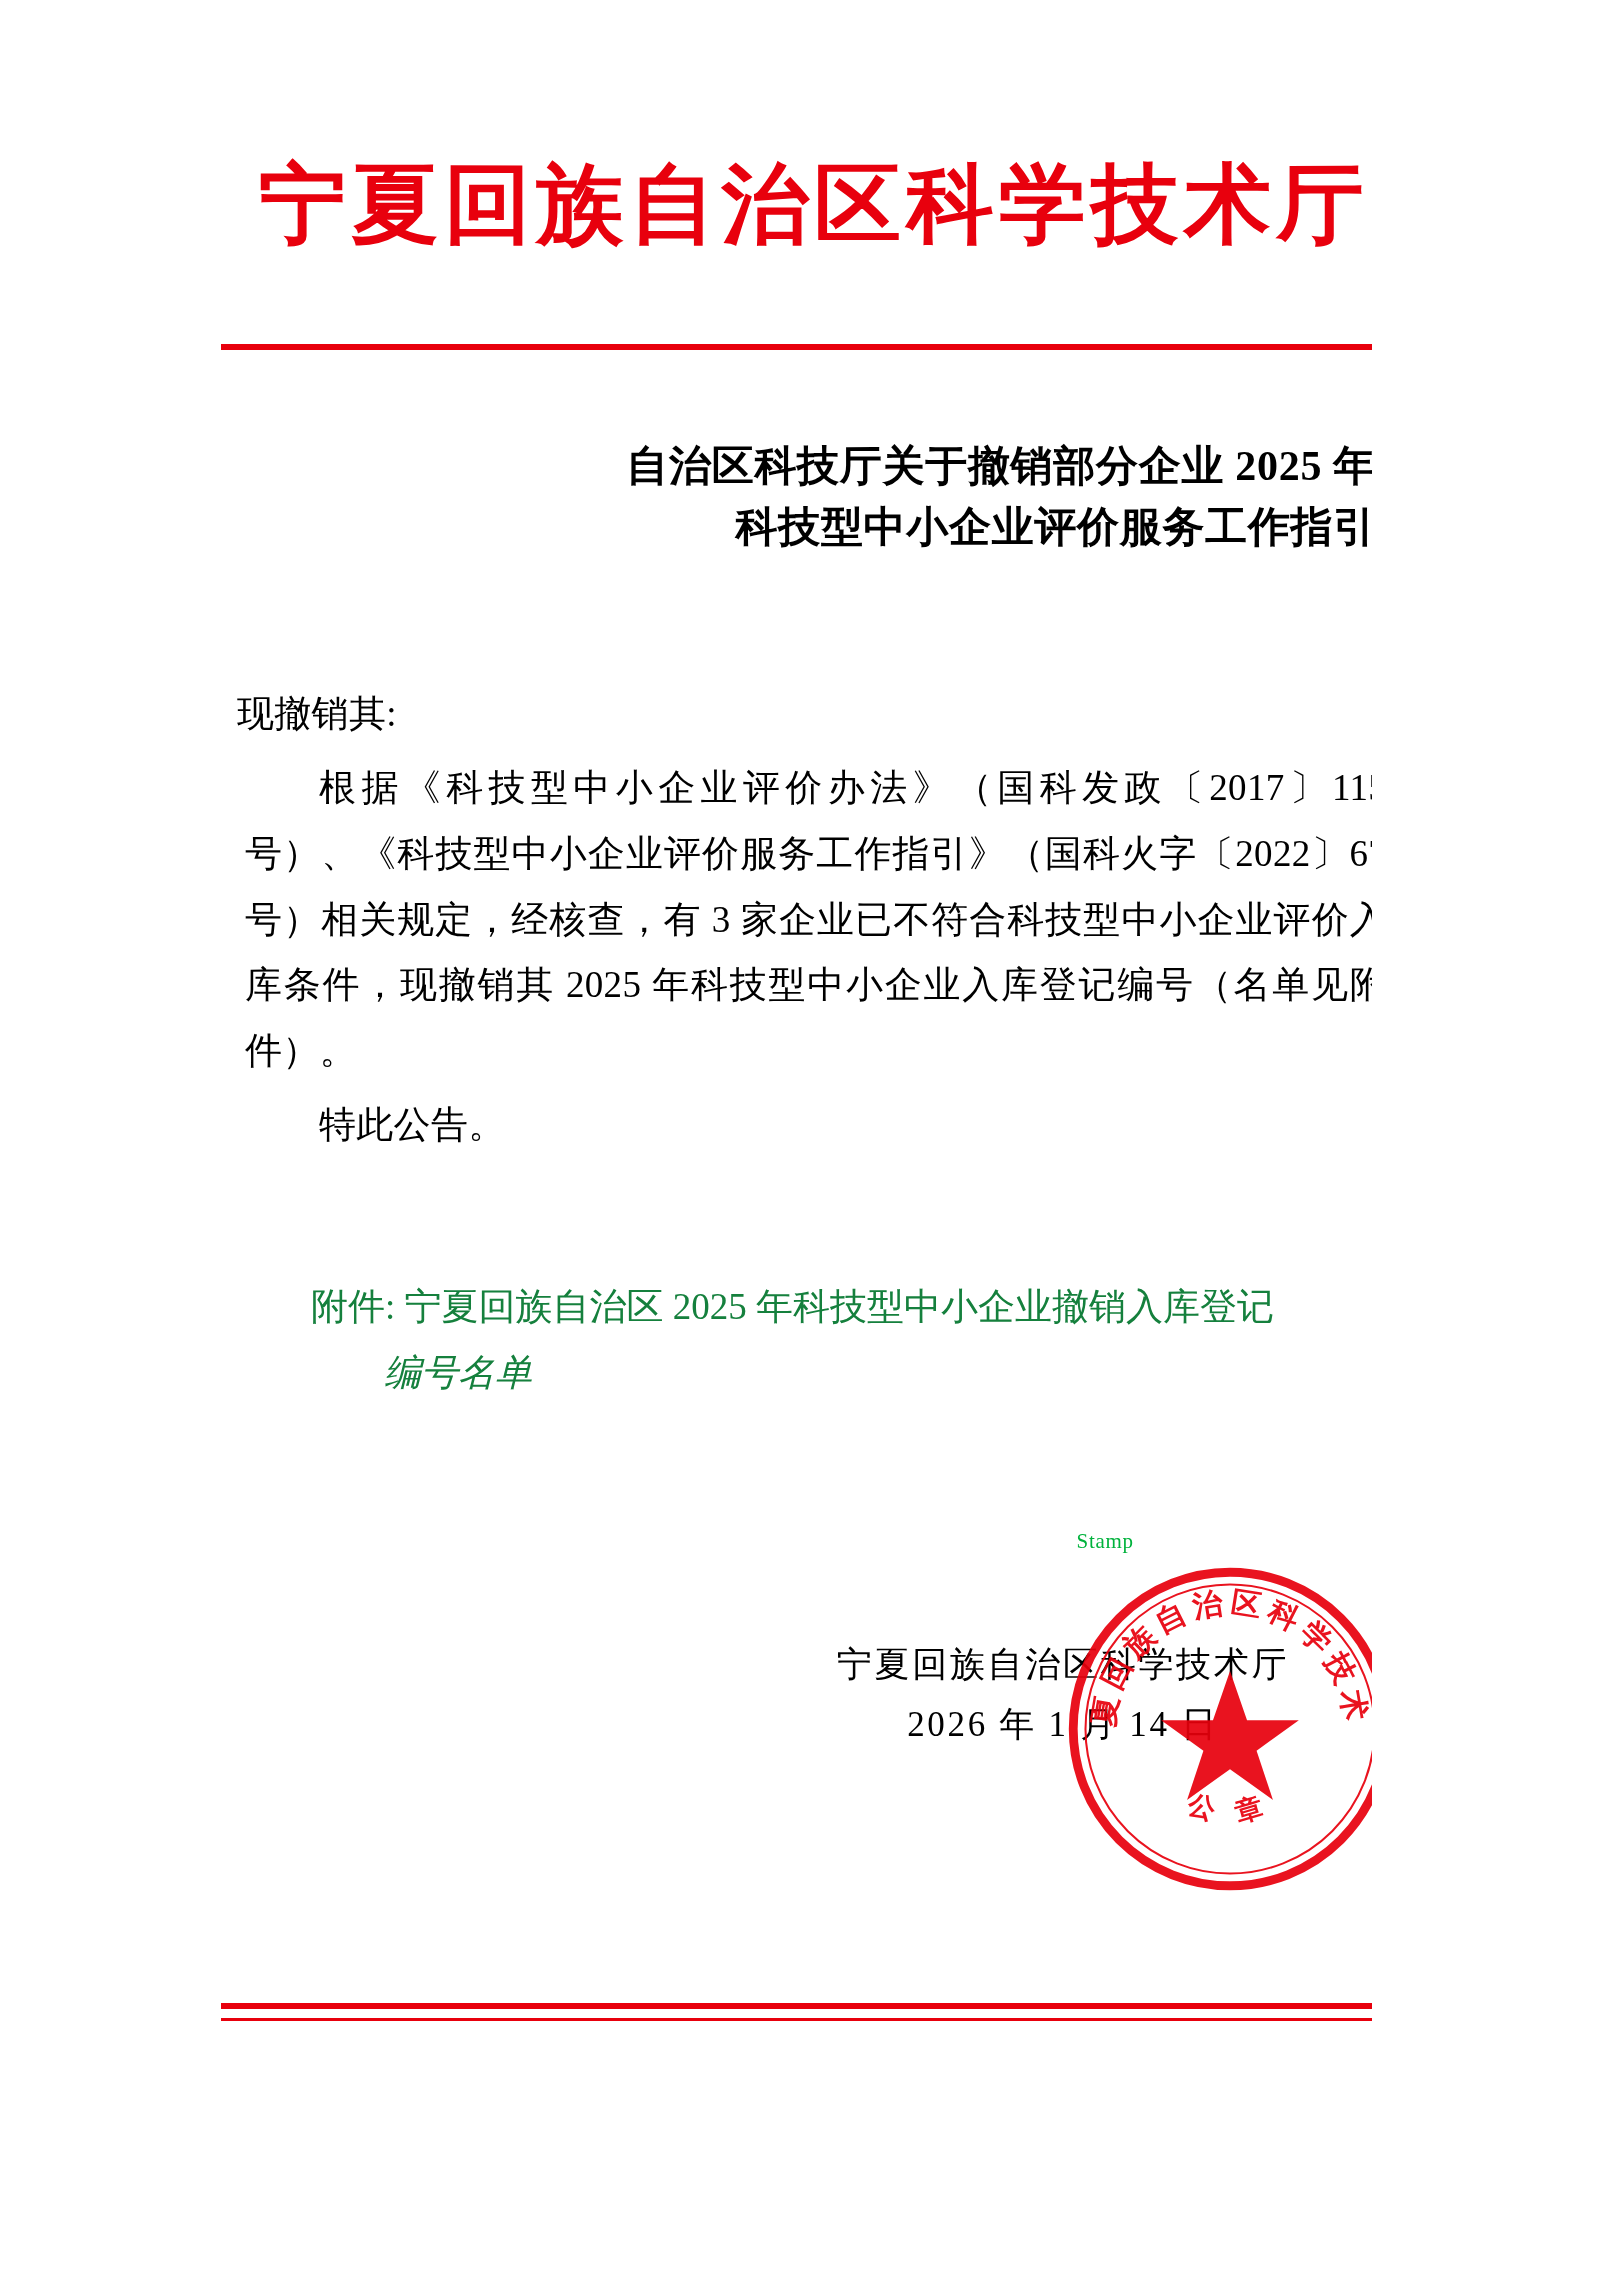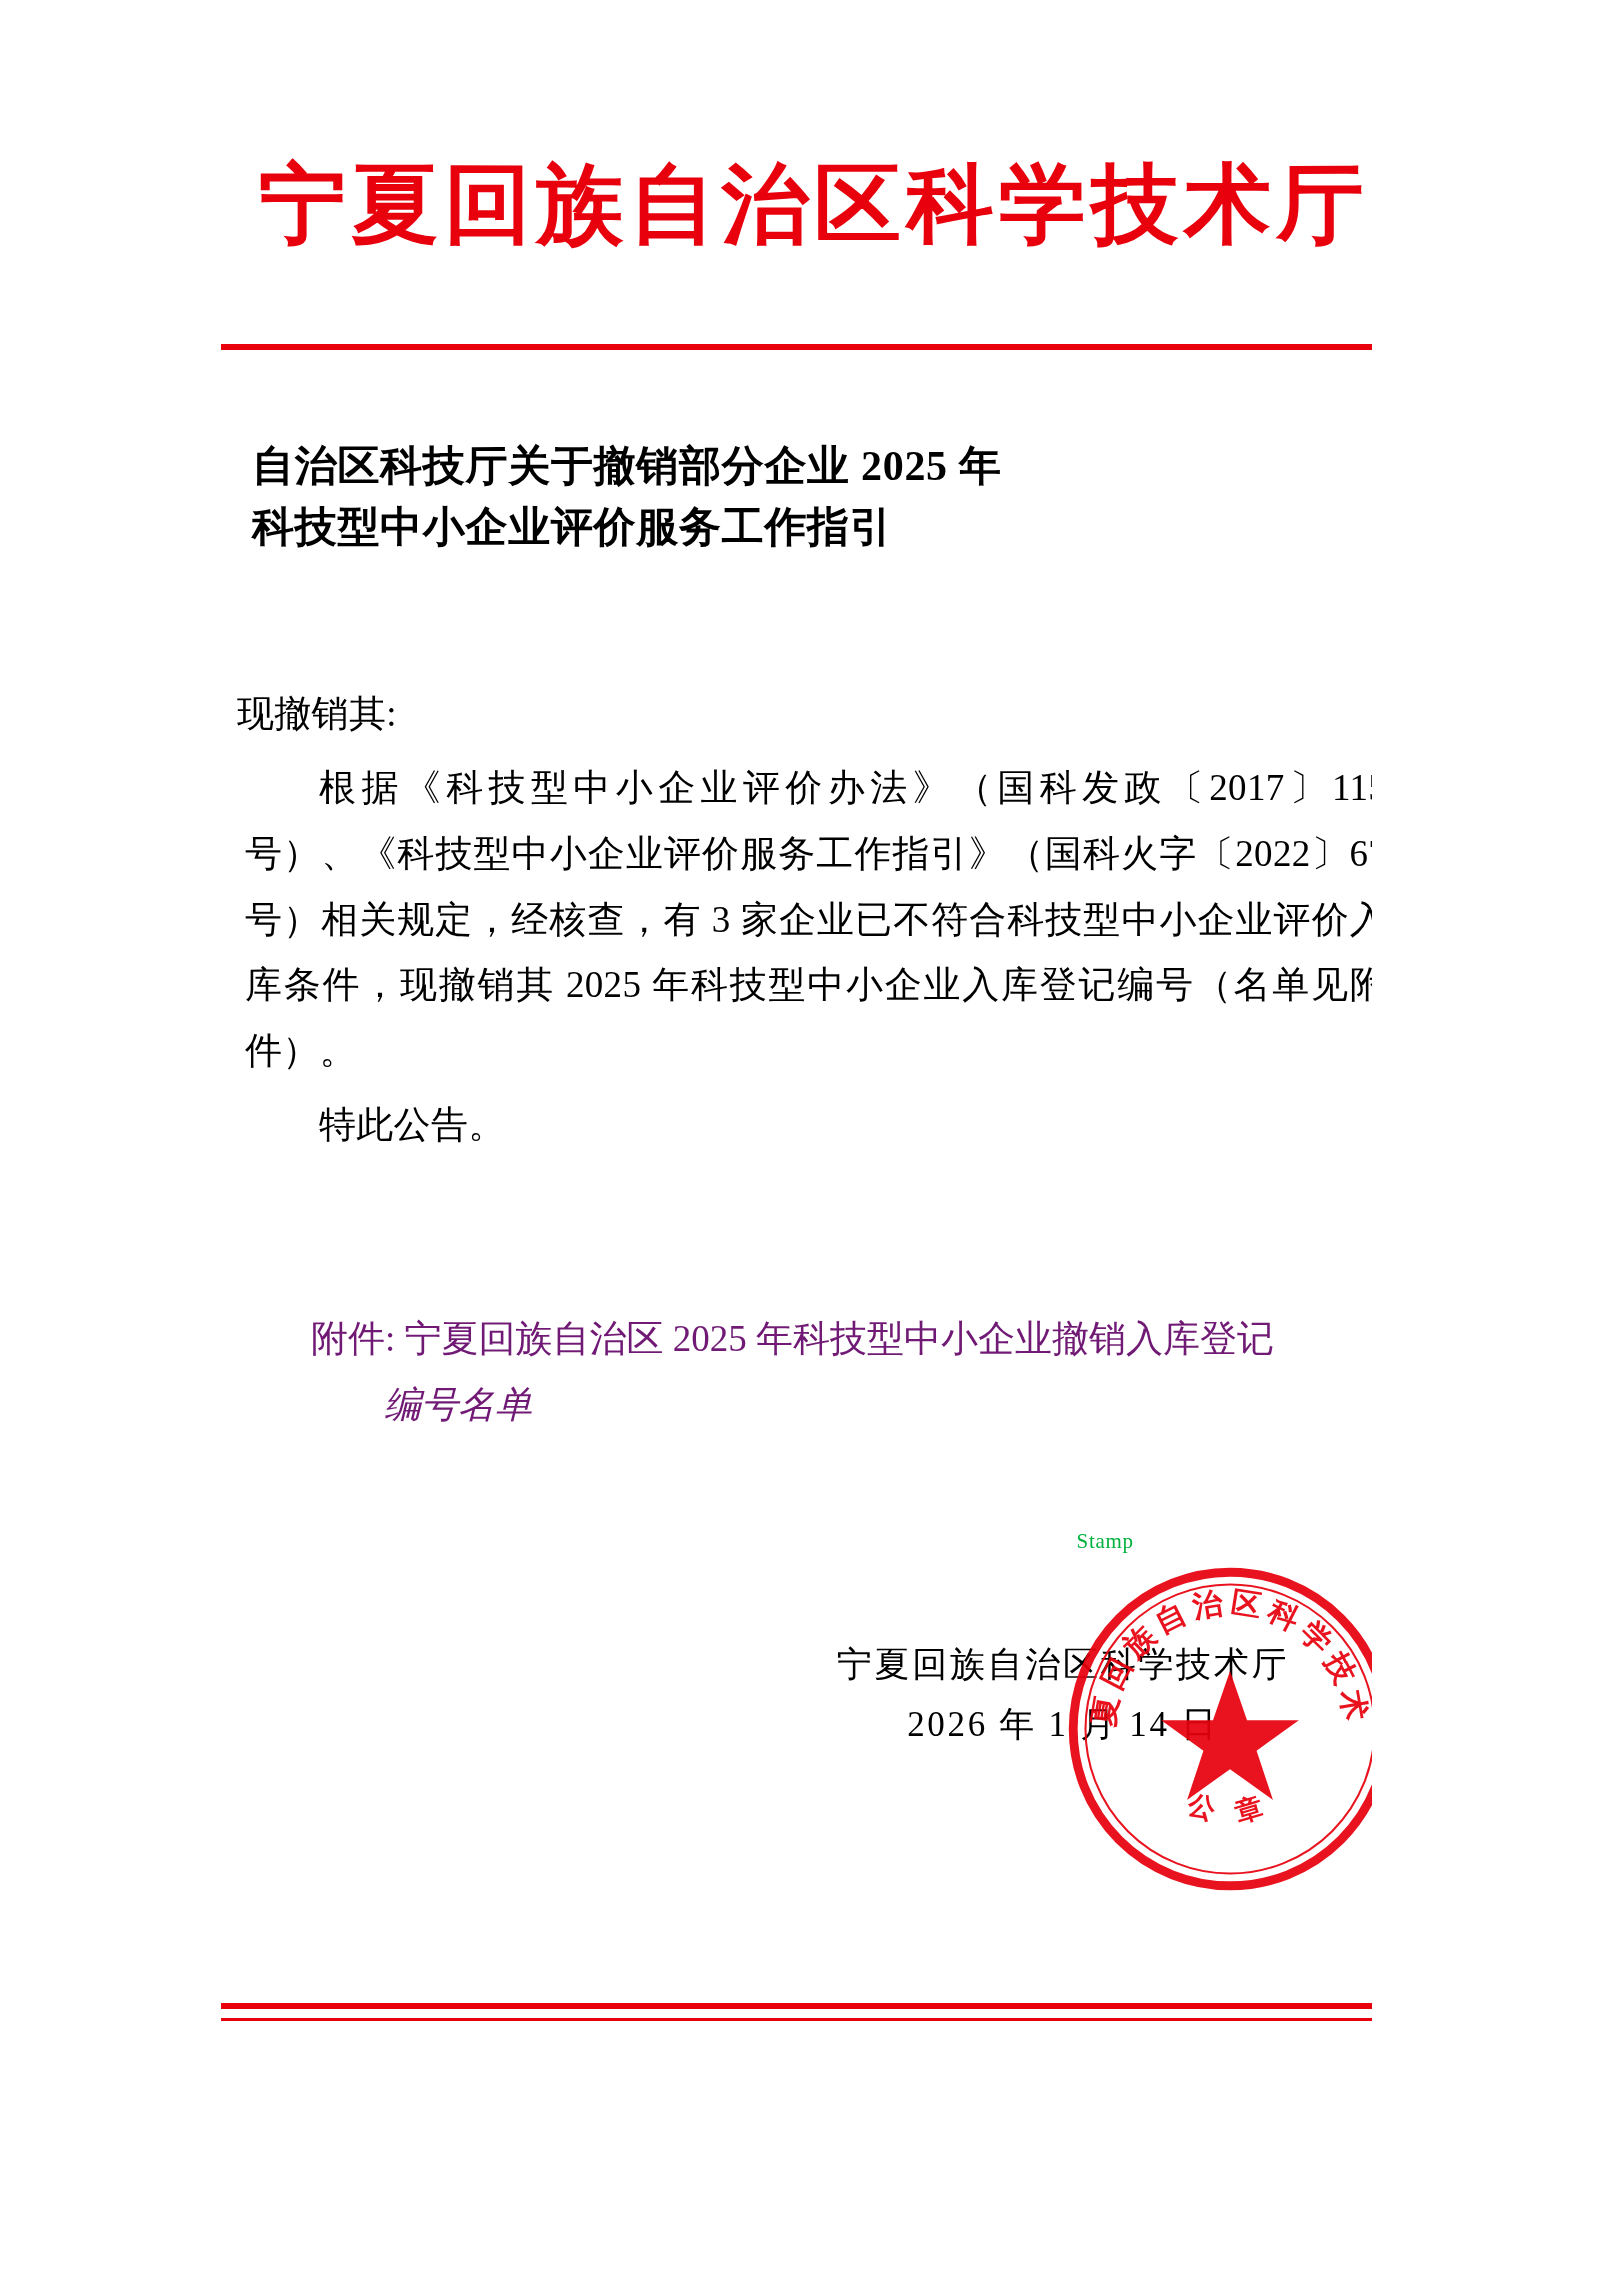--- a/index.html
+++ b/index.html
@@ -50,21 +50,21 @@
     height: 6.1px;
     background: #e8000d;
   }
 
   
   .doc-title {
     position: absolute;
     left: 41px;
     top: 436px;
     width: 1124px;
-    text-align: left;
+    text-align: right;
     font-weight: bold;
     font-size: 42px;
     line-height: 1.45;
     color: #000000;
     letter-spacing: 0.7px;
   }
 
   
   .body-block {
     position: absolute;
@@ -86,25 +86,25 @@
     text-align: justify;
     text-justify: inter-ideograph;
   }
   .p-gap {
     margin-top: 2.7px;
   }
 
   .attachment {
     position: absolute;
     left: 26px;
-    top: 1306px;
+    top: 1274px;
     width: 1158px;
     font-size: 37px;
     line-height: 1.78;
-    color: #701a75;
+    color: #15803d;
   }
   .attachment .line1 {
     text-indent: 74px;
   }
   .attachment .line2 {
     text-indent: 147px;
     font-style: italic;
   }
 
   

